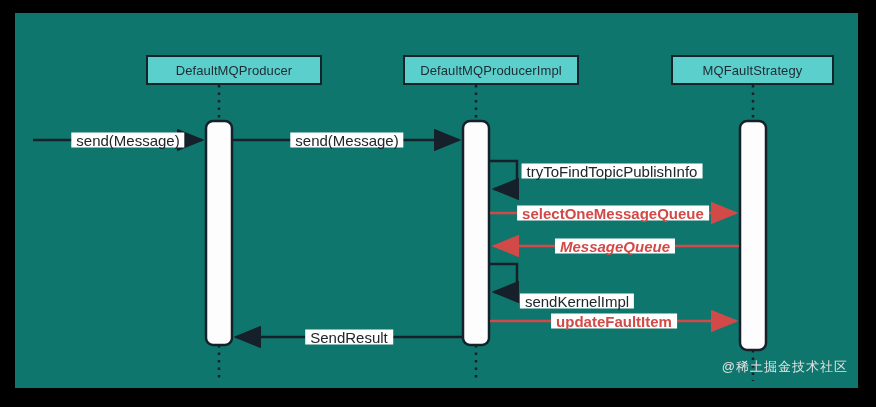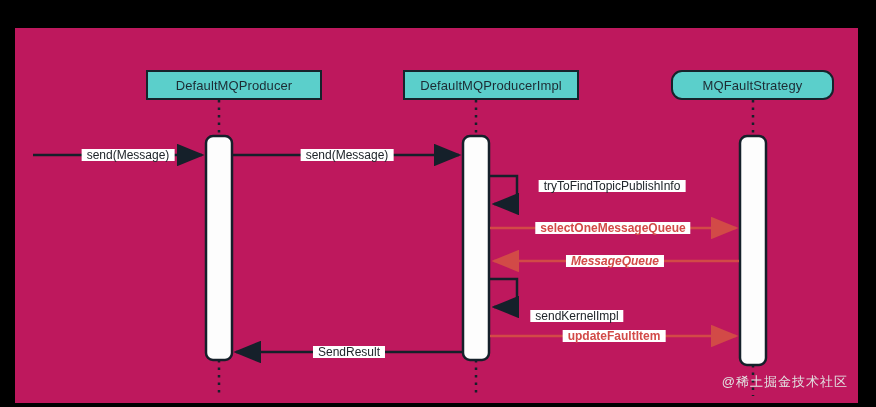--- a/index.html
+++ b/index.html
@@ -11,24 +11,24 @@
     position: relative;
     width: 876px;
     height: 407px;
     background: #000000;
     overflow: hidden;
     font-family: "Liberation Sans", sans-serif;
   }
   #canvas {
     position: absolute;
     left: 15px;
-    top: 28px;
+    top: 13px;
     width: 843px;
     height: 375px;
-    background: #be185d;
+    background: #0f766e;
     overflow: hidden;
   }
   .svg-layer {
     position: absolute;
     left: 0;
     top: 0;
     width: 843px;
     height: 375px;
   }
   .participant-box {
@@ -43,21 +43,21 @@
   }
   .participant-label {
     font-size: 13px;
     color: #1d2b33;
     font-family: "Liberation Sans", sans-serif;
     letter-spacing: 0.1px;
     white-space: nowrap;
   }
   .msg-label {
     position: absolute;
-    font-size: 12px;
+    font-size: 15px;
     font-family: "Liberation Sans", sans-serif;
     white-space: nowrap;
     transform: translate(-50%, -50%);
     background: #ffffff;
     padding: 0 5px;
     line-height: 1;
   }
   .msg-label.dark { color: #20262b; }
   .msg-label.red  { color: #D24A47; font-weight: bold; }
   .watermark {
@@ -122,21 +122,21 @@
     </svg>
 
     <div class="participant-box" style="left:131px; top:42px; width:176px;">
       <span class="participant-label">DefaultMQProducer</span>
     </div>
 
     <div class="participant-box" style="left:388px; top:42px; width:176px;text-align:center;">
       <span class="participant-label">DefaultMQProducerImpl</span>
     </div>
 
-    <div class="participant-box" style="left:656px; top:42px; width:163px;border-radius:11px;">
+    <div class="participant-box" style="left:656px; top:42px; width:163px;">
       <span class="participant-label">MQFaultStrategy</span>
     </div>
 
     <span class="msg-label dark" style="left:113px; top:127px;">send(Message)</span>
 
     <span class="msg-label dark" style="left:332px; top:127px;">send(Message)</span>
 
     <span class="msg-label red" style="left:598px; top:200px;">selectOneMessageQueue</span>
 
     <span class="msg-label dark" style="left:597px; top:158px;">tryToFindTopicPublishInfo</span>

